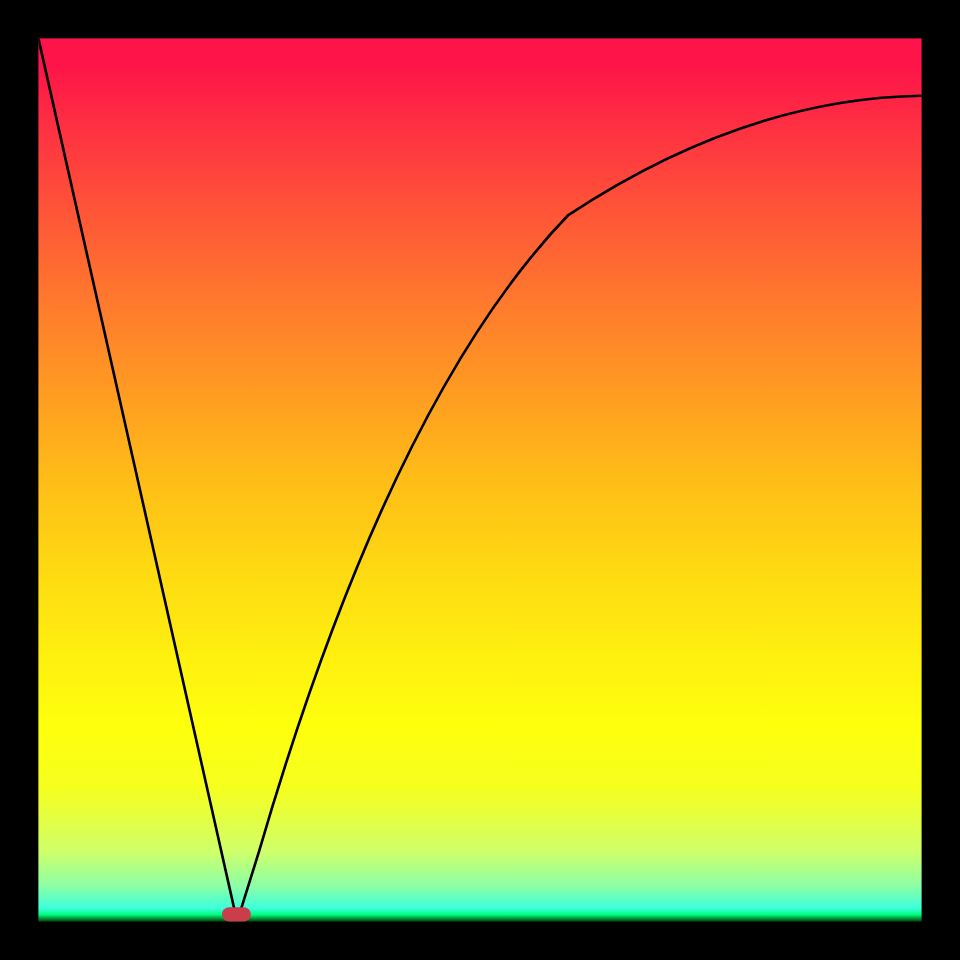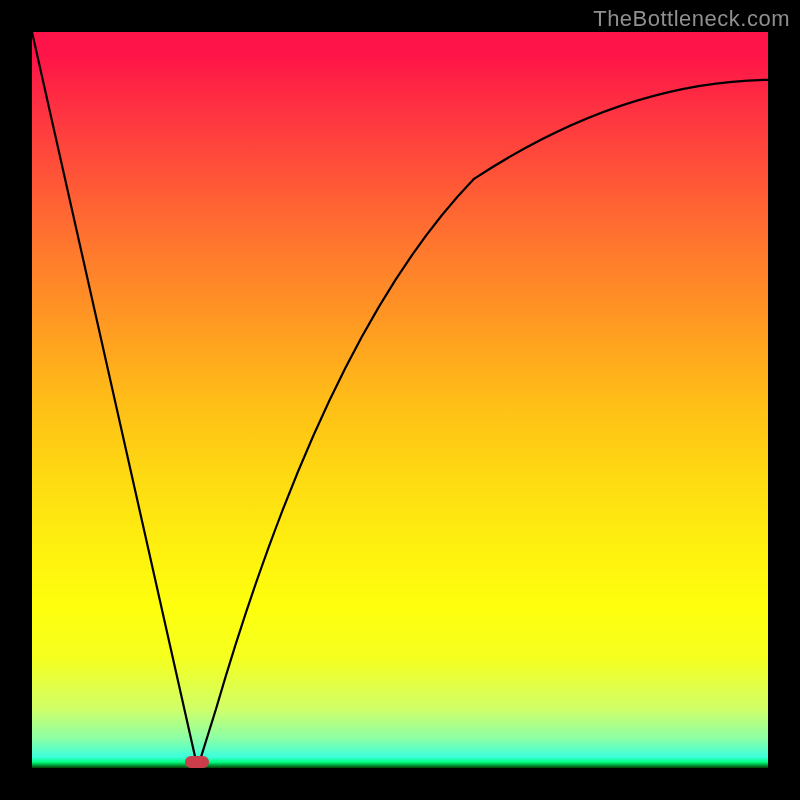--- a/index.html
+++ b/index.html
@@ -63,21 +63,20 @@
     font-family: Arial, Helvetica, sans-serif;
     font-size: 22px;
     letter-spacing: 0.5px;
   }
 </style>
 </head>
 <body>
 
 <div class="frame">
 
-  <div class="watermark">TheBottleneck.com</div>
 
   <div class="plot">
 
     <svg class="curve" viewBox="0 0 736 736" preserveAspectRatio="none">
       <path d="M 0 0
                L 165.6 736
                L 184 677
                Q 294 300 441.6 147.2
                Q 589 50 736 47.8" fill="none" stroke="#000" stroke-width="2.2"></path>
     </svg>

